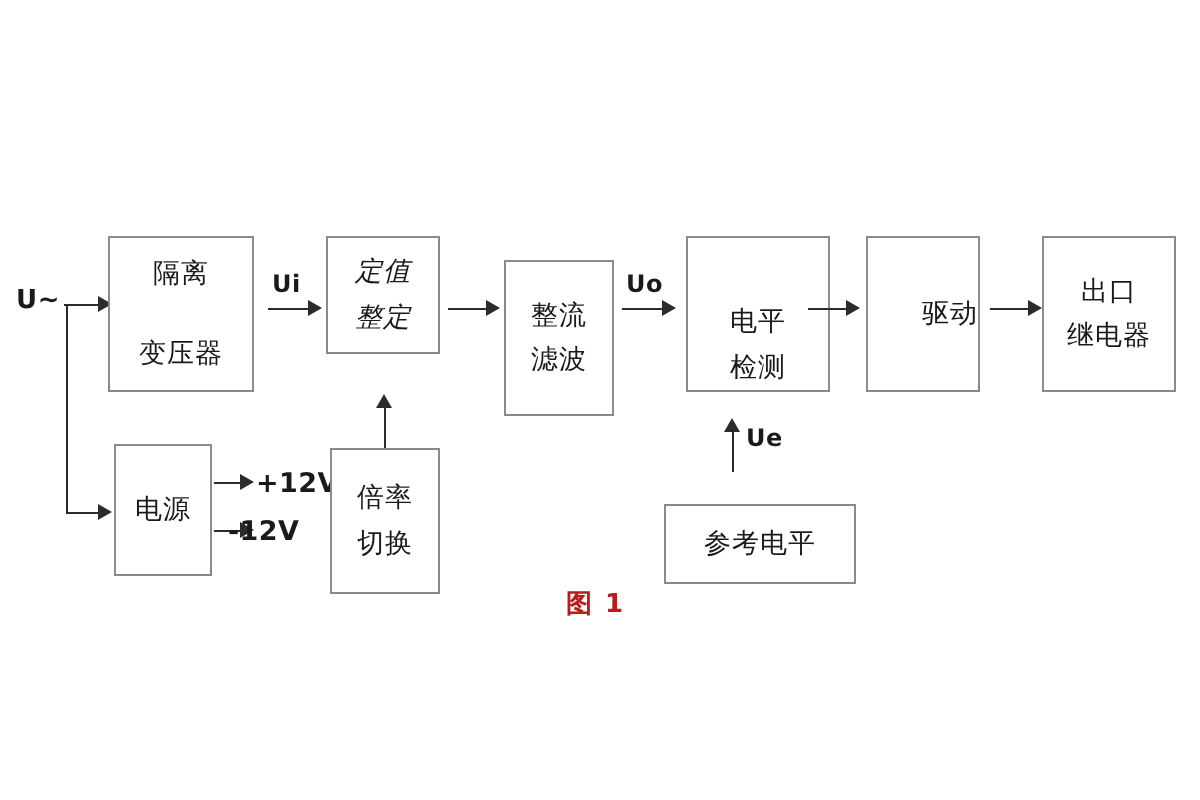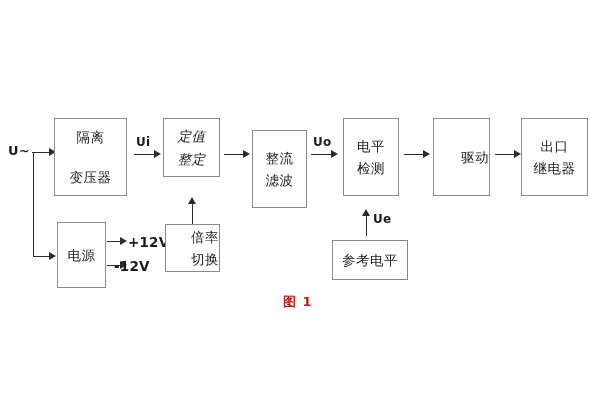--- a/index.html
+++ b/index.html
@@ -102,21 +102,21 @@
 
   <div class="box" style="left:252px;top:118px;width:55px;height:78px;margin-top:12px;">
     <span class="ln">整流</span>
     <span class="ln">滤波</span>
   </div>
 
   <div class="lbl sig" style="left:313px;top:135px;">Uo</div>
   <div class="hline" style="left:311px;top:154px;width:22px;"></div>
   <div class="arrowR" style="left:331px;top:150px;"></div>
 
-  <div class="box" style="left:343px;top:118px;width:56px;height:78px;">
+  <div class="box" style="left:343px;top:118px;width:72px;height:78px;justify-content:flex-end;">
     <span class="ln">电平</span>
     <span class="ln">检测</span>
   </div>
 
   <div class="hline" style="left:404px;top:154px;width:22px;"></div>
   <div class="arrowR" style="left:423px;top:150px;"></div>
 
   <div class="box" style="left:433px;top:118px;width:57px;height:78px;align-items:flex-end;">
     <span class="ln">驱动</span>
   </div>
@@ -134,29 +134,29 @@
   </div>
 
   <div class="hline" style="left:107px;top:241px;width:16px;"></div>
   <div class="arrowR" style="left:120px;top:237px;"></div>
   <div class="lbl rail" style="left:128px;top:234px;">+12V</div>
 
   <div class="hline" style="left:107px;top:265px;width:16px;"></div>
   <div class="arrowR" style="left:120px;top:261px;"></div>
   <div class="lbl rail" style="left:114px;top:258px;">-12V</div>
 
-  <div class="box" style="left:165px;top:224px;width:55px;height:48px;align-items:flex-end;">
+  <div class="box" style="left:165px;top:224px;width:55px;height:73px;">
     <span class="ln">倍率</span>
     <span class="ln">切换</span>
   </div>
 
   <div class="vline" style="left:192px;top:200px;height:24px;"></div>
   <div class="arrowU" style="left:188px;top:197px;"></div>
 
-  <div class="box" style="left:332px;top:240px;width:76px;height:40px;">
+  <div class="box" style="left:332px;top:252px;width:96px;height:40px;">
     <span class="ln">参考电平</span>
   </div>
 
   <div class="vline" style="left:366px;top:212px;height:24px;"></div>
   <div class="arrowU" style="left:362px;top:209px;"></div>
   <div class="lbl sig" style="left:373px;top:212px;">Ue</div>
 
   <div class="caption" style="left:283px;top:293px;">图 1</div>
 
 </div>

